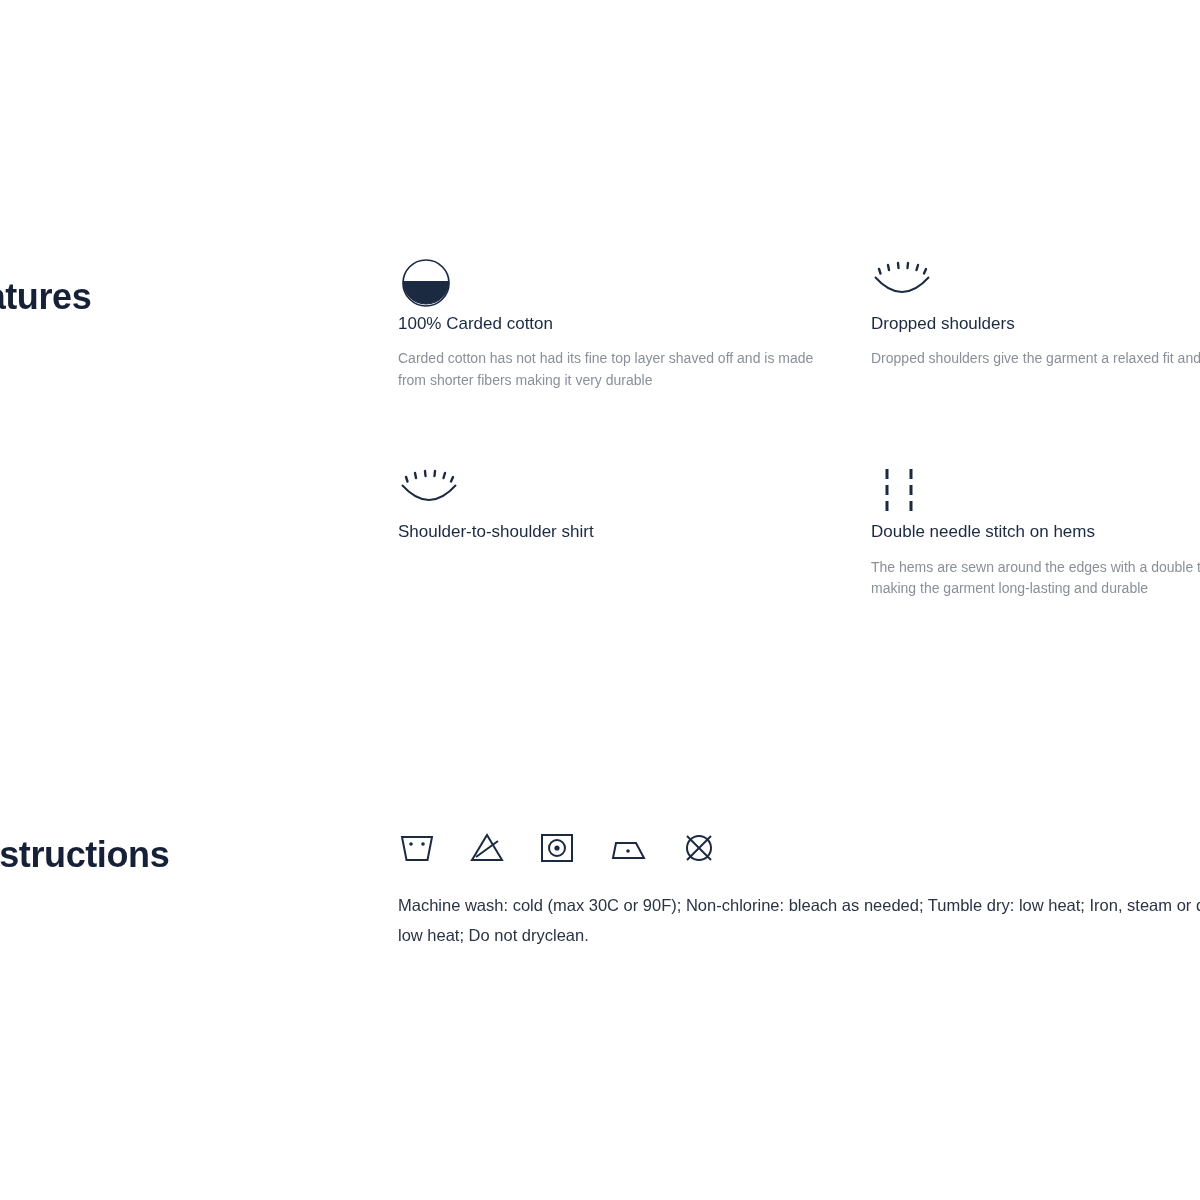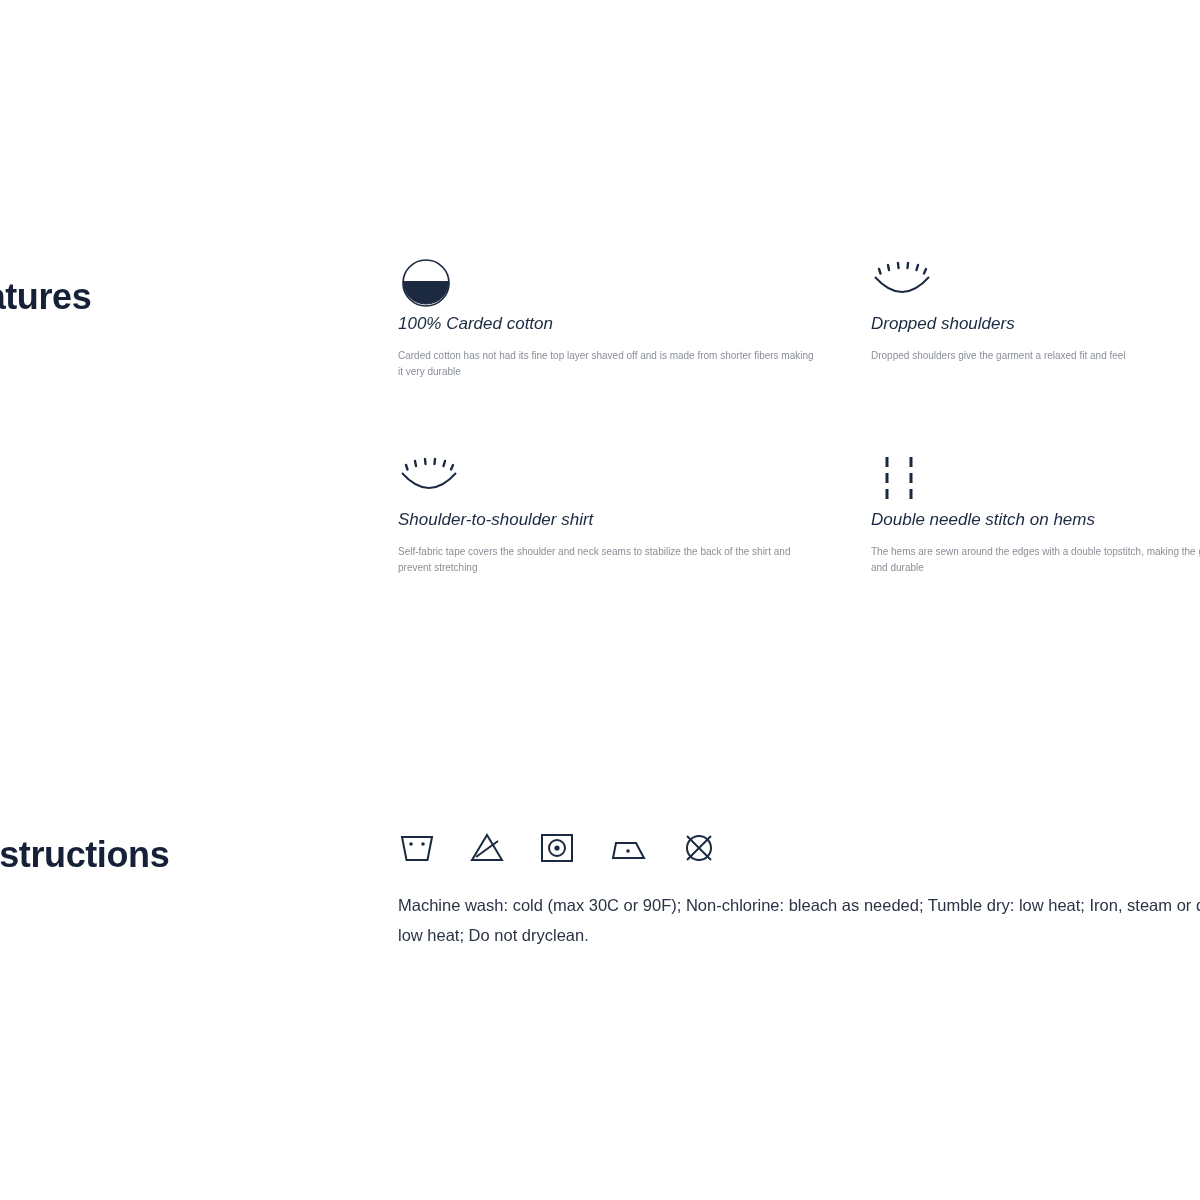--- a/index.html
+++ b/index.html
@@ -59,24 +59,23 @@
   }
   .feature-icon {
     height: 58px;
     display: block;
   }
   .feature-title {
     font-size: 17px;
     color: #1b2a41;
     margin: 0 0 13px 0;
     line-height: 1.3;
-    font-style: italic;
   }
   .feature-desc {
-    font-size: 10px;
+    font-size: 14px;
     color: #8a8f98;
     line-height: 1.55;
     margin: 0;
     max-width: 420px;
   }
 
   
   .care-section {
     position: absolute;
     left: -120px;
@@ -161,21 +160,20 @@
               <path d="M8 14 L9.5 18.5"></path>
               <path d="M17 10 L18 15"></path>
               <path d="M27 8 L27.5 13"></path>
               <path d="M37 8 L36.5 13"></path>
               <path d="M47 10 L45.5 15"></path>
               <path d="M55 14 L53 18.5"></path>
             </g>
           </svg>
         </span>
         <p class="feature-title">Shoulder-to-shoulder shirt</p>
-        <p class="feature-desc">Self-fabric tape covers the shoulder and neck seams to stabilize the back of the shirt and prevent stretching</p>
       </div>
 
       <div class="feature">
         <span class="feature-icon">
           <svg width="62" height="56" viewBox="0 0 62 56" aria-hidden="true">
             <g stroke="#1b2a41" stroke-width="3" stroke-linecap="butt">
               <line x1="16" y1="6" x2="16" y2="16"></line>
               <line x1="16" y1="22" x2="16" y2="32"></line>
               <line x1="16" y1="38" x2="16" y2="48"></line>
               <line x1="40" y1="6" x2="40" y2="16"></line>

